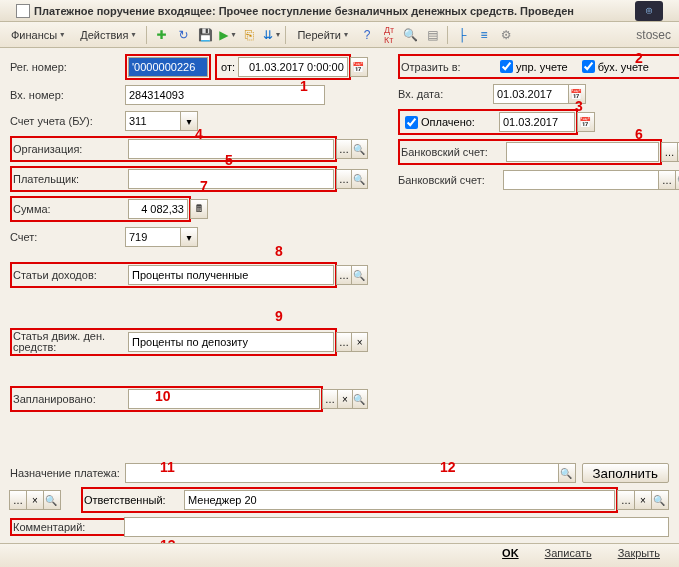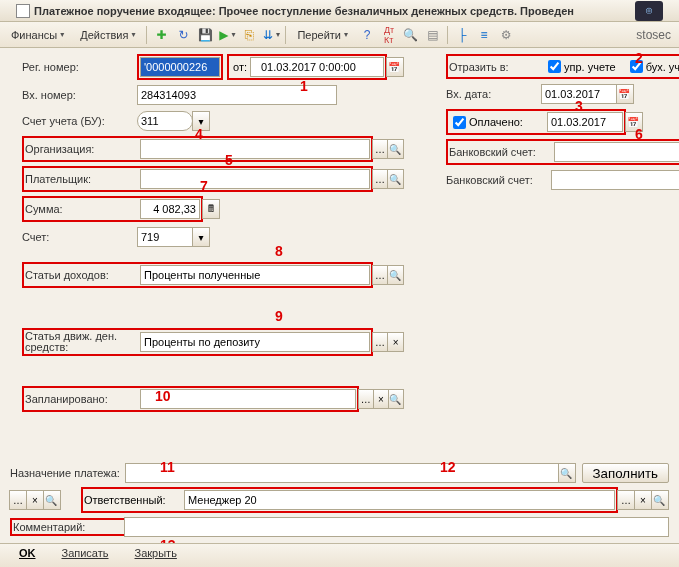--- a/index.html
+++ b/index.html
@@ -77,21 +77,20 @@
     padding: 6px 10px;
     display: flex;
     gap: 30px;
   }
   .col { flex: 1; }
   .row {
     display: flex;
     align-items: center;
     margin-bottom: 4px;
     min-height: 22px;
-    margin-left: 12px;
   }
   .label {
     width: 115px;
     flex-shrink: 0;
     color: #333;
   }
   .label-sm { width: 115px; flex-shrink: 0; color: #333; }
   .input {
     height: 20px;
     border: 1px solid #b0a890;
@@ -129,21 +128,21 @@
     min-height: 24px;
   }
   .bottom-bar {
     position: absolute;
     bottom: 0; left: 0; right: 0;
     height: 24px;
     border-top: 1px solid #c0b8a0;
     background: linear-gradient(#f8f4ec, #ece4d4);
     display: flex;
     align-items: center;
-    justify-content: flex-start;
+    justify-content: flex-end;
     padding: 0 8px;
     gap: 4px;
   }
   .action-btn {
     height: 20px;
     padding: 0 10px;
     border: 1px solid transparent;
     cursor: pointer;
     color: #333;
     text-decoration: underline;
@@ -195,31 +194,31 @@
 
   <div class="col">
     <div class="row">
       <span class="label">Рег. номер:</span>
       <span class="hl" style="display:inline-flex">
         <input class="input input-sel" style="width: 80px;" value="'0000000226">
       </span>
       <span style="width:4px"></span>
       <span class="hl" style="display:inline-flex;align-items:center">
         <span style="padding:0 3px">от:</span>
-        <input class="input" style="width: 134px; padding-left: 10px;" value="01.03.2017 0:00:00">
+        <input class="input" style="width: 110px; padding-left: 10px;" value="01.03.2017 0:00:00">
       </span>
       <span class="btn-cal">📅</span>
     </div>
     <div class="row">
       <span class="label">Вх. номер:</span>
       <input class="input" style="width: 200px;" value="284314093">
     </div>
     <div class="row">
       <span class="label">Счет учета (БУ):</span>
-      <input class="input" style="width: 56px; border-radius: 10px;" value="311">
+      <input class="input" style="width: 56px;" value="311">
       <span class="btn-dd">▾</span>
     </div>
     <div class="row">
       <span class="hl" style="display:inline-flex;align-items:center;width:100%">
         <span class="label">Организация:</span>
         <input class="input" style="flex: 1 1 0%;" value="">
       </span>
       <span class="btn-dots">…</span>
       <span class="btn-q">🔍</span>
     </div>

